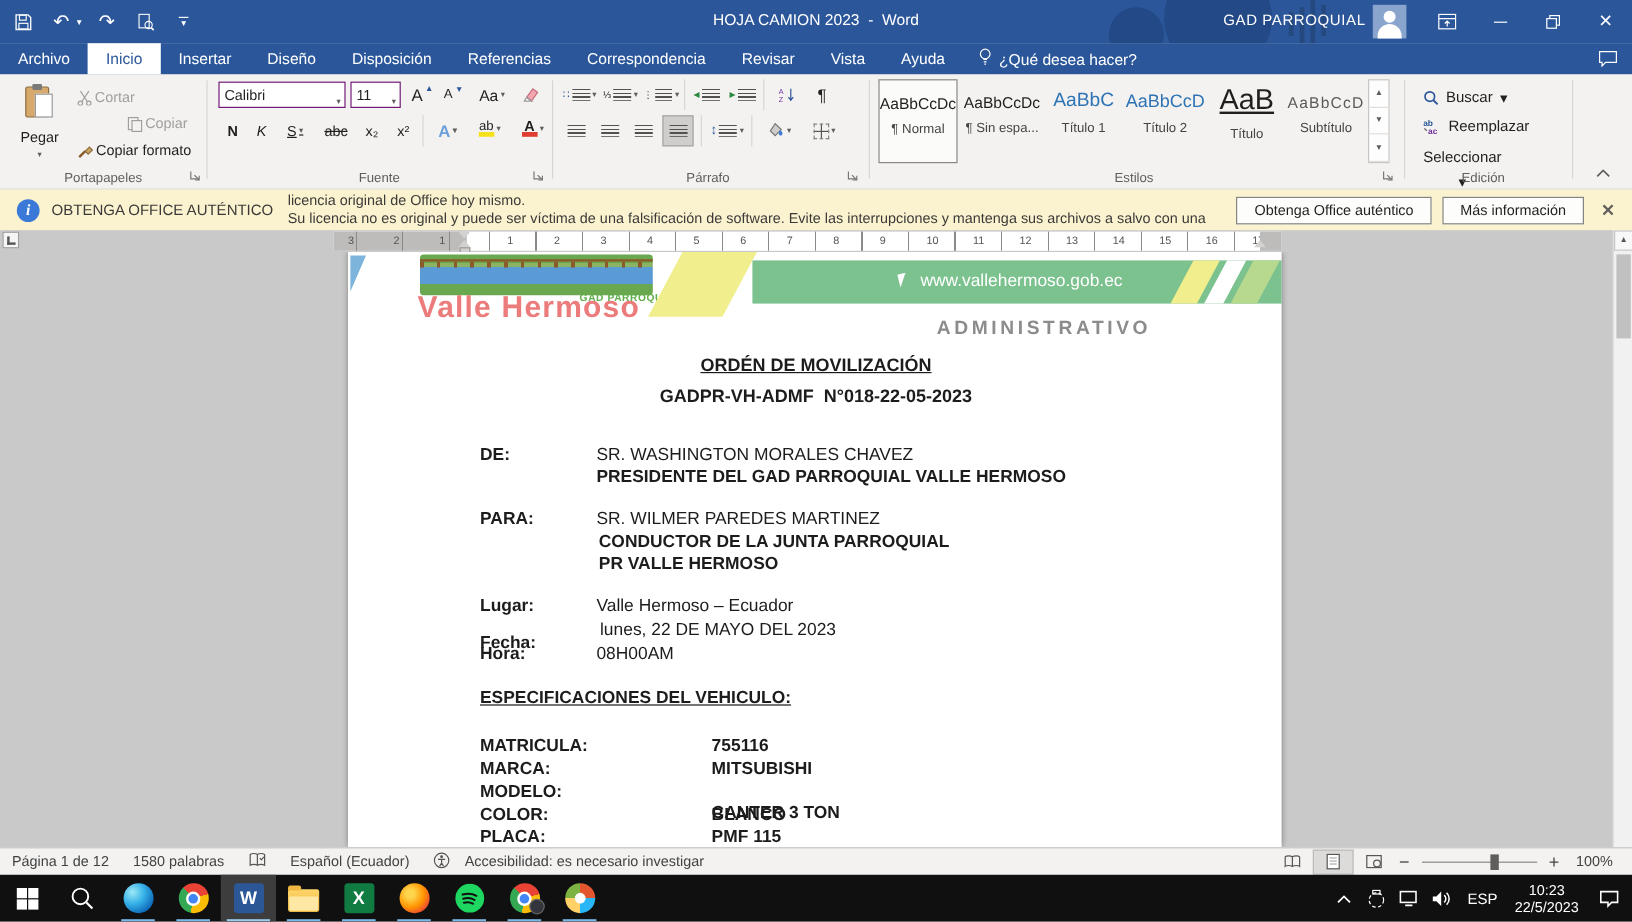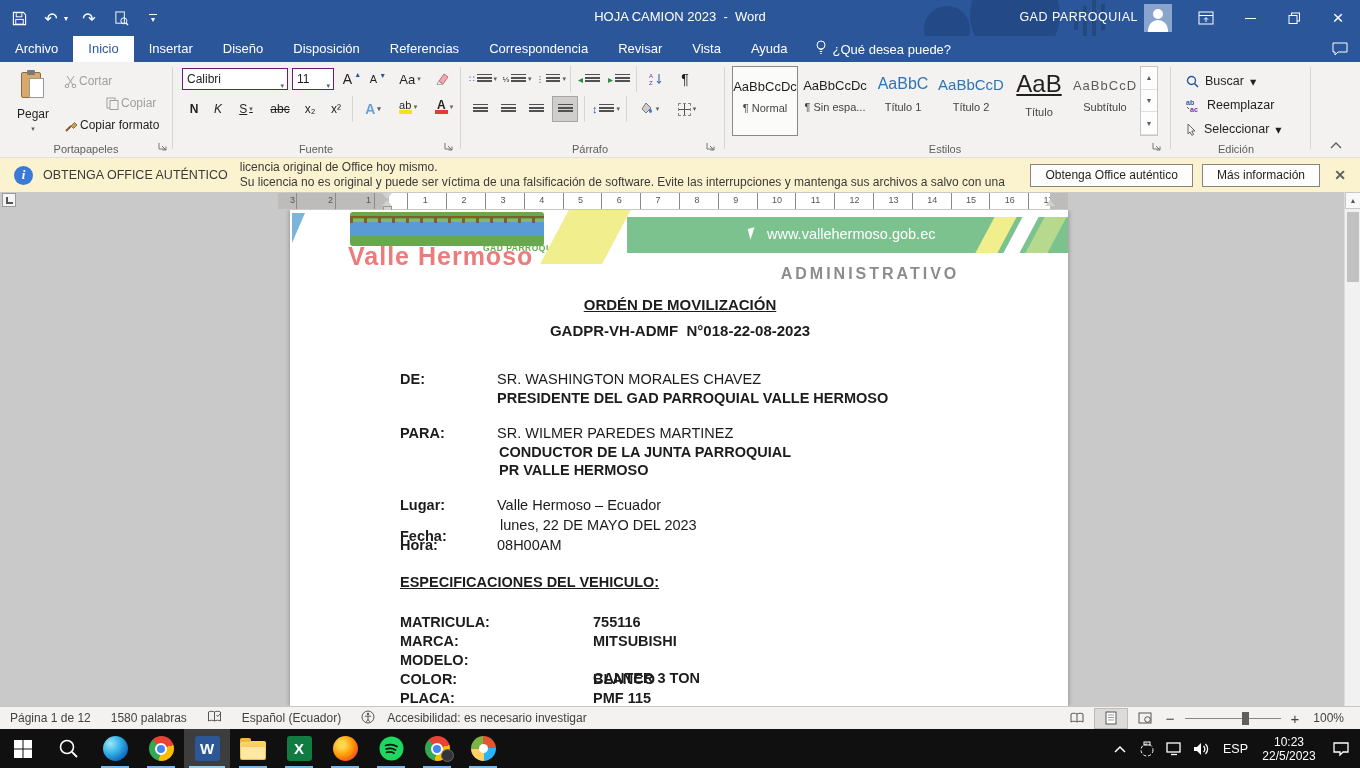--- a/index.html
+++ b/index.html
@@ -199,21 +199,21 @@
     <div class="tab">Revisar</div>
     <div class="tab">Vista</div>
     <div class="tab">Ayuda</div>
     <div class="tellme">
       <span>
         <svg width="12" height="15" viewBox="0 0 12 15">
             <circle cx="6" cy="5" r="4" fill="none" stroke="#fff"></circle>
             <path d="M4.5 9.5h3M4.8 11.5h2.4M5.3 13.5h1.4" stroke="#fff"></path>
           </svg>
       </span>
-      <span style="font-style:normal;">¿Qué desea puede?</span>
+      <span style="font-style:normal;">¿Qué desea hacer?</span>
     </div>
     <div class="tab-spacer"></div>
     <div class="tr-icon">
       <svg width="16" height="14" viewBox="0 0 16 14">
           <path d="M1 1h14v9H6l-3 3v-3H1z" fill="none" stroke="#fff"></path>
         </svg>
     </div>
   </div>
 
   <div class="ribbon">
@@ -438,21 +438,21 @@
         <span class="caret">▾</span>
     </div>
     <div class="ed-row" style="top:32px;">
       <svg width="15" height="13" viewBox="0 0 15 13">
           <text x="0" y="6" font-size="7" fill="#2b579a" font-weight="bold">ab</text>
           <text x="4" y="13" font-size="7" fill="#7030a0" font-weight="bold">ac</text>
           <path d="M1 8l2 2" stroke="#555"></path>
         </svg>
       <span>Reemplazar</span>
     </div>
-    <div class="ed-row" style="top:56px;">
+    <div class="ed-row" style="top:56px;flex-direction:column;">
       <svg width="12" height="13" viewBox="0 0 12 13">
           <path d="M2 1l7 7H5.8l1.8 3.4-1.8.9L4 9 2 11z" fill="none" stroke="#666"></path>
         </svg>
       <span>Seleccionar</span>
         <span class="caret">▾</span>
     </div>
     <div class="grp-label" style="left:1170px;width:132px;">Edición</div>
     <div class="vsep" style="left:1310px;"></div>
     <div style="position:absolute;left:1330px;bottom:6px;color:#605e5c;font-size:11px;">
       <svg width="12" height="7" viewBox="0 0 12 7">
@@ -523,21 +523,21 @@
     <div class="banner">
       <span class="cursor-ic" style="left:122px;top:11px;"></span>
       <span style="position:absolute;left:140px;top:9px;color:#fff;font-size:14.5px;">www.vallehermoso.gob.ec</span>
       <i class="stripe" style="left:358px;top:-8px;width:22px;height:52px;background:#f1ee8e;"></i>
       <i class="stripe" style="left:386px;top:-8px;width:16px;height:52px;background:#fff;"></i>
       <i class="stripe" style="left:408px;top:-8px;width:22px;height:52px;background:#b6d98e;"></i>
     </div>
     <div class="watermark">ADMINISTRATIVO</div>
 
     <div class="doc-line b u" style="left:0;top:86px;width:1360px;text-align:center;font-size:15px;">ORDÉN DE MOVILIZACIÓN</div>
-    <div class="doc-line b" style="left:0;top:112px;width:1360px;text-align:center;font-size:15px;">GADPR-VH-ADMF  N°018-22-08-2023</div>
+    <div class="doc-line b" style="left:0;top:112px;width:1360px;text-align:center;font-size:15px;">GADPR-VH-ADMF  N°018-22-05-2023</div>
 
     <div class="doc-line b" style="left:400px;top:161px;">DE:</div>
     <div class="doc-line" style="left:497px;top:161px;">SR. WASHINGTON MORALES CHAVEZ</div>
     <div class="doc-line b" style="left:497px;top:180px;">PRESIDENTE DEL GAD PARROQUIAL VALLE HERMOSO</div>
 
     <div class="doc-line b" style="left:400px;top:215px;">PARA:</div>
     <div class="doc-line" style="left:497px;top:215px;">SR. WILMER PAREDES MARTINEZ</div>
     <div class="doc-line b" style="left:499px;top:234px;">CONDUCTOR DE LA JUNTA PARROQUIAL</div>
     <div class="doc-line b" style="left:499px;top:252px;">PR VALLE HERMOSO</div>
 

